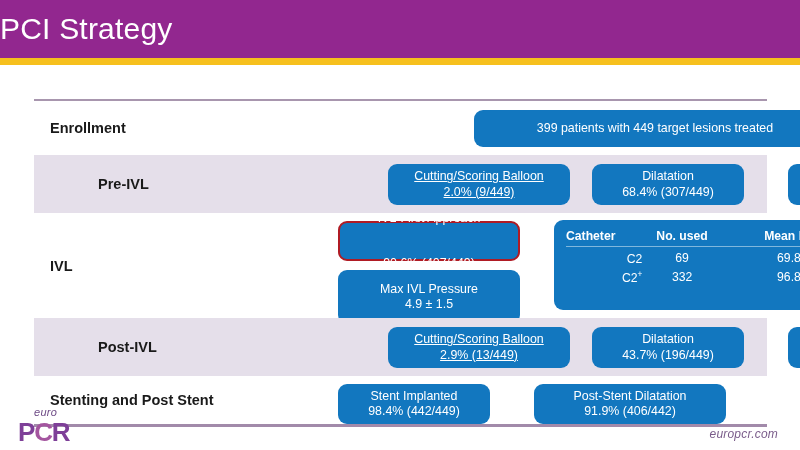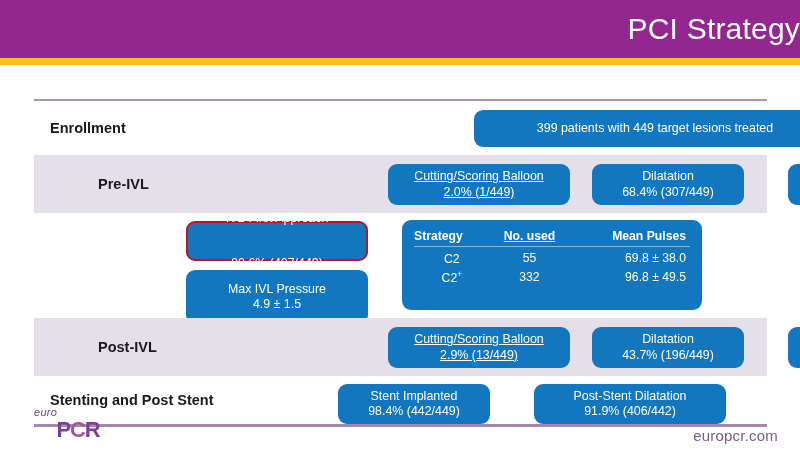--- a/index.html
+++ b/index.html
@@ -17,21 +17,21 @@
 
   
   .title-banner {
     position: absolute;
     left: 0; top: 0;
     width: 800px;
     height: 58px;
     background: #92278F;
     display: flex;
     align-items: center;
-    justify-content: flex-end;
+    justify-content: flex-start;
   }
   .title-text {
     color: #ffffff;
     font-size: 30px;
     font-weight: 400;
     letter-spacing: 0.2px;
     line-height: 1;
   }
   .title-rule {
     position: absolute;
@@ -148,27 +148,27 @@
     color: #ffffff;
     font-size: 12.2px;
   }
   table.cath th {
     font-weight: bold;
     padding: 0 0 3px 0;
     border-bottom: 1.3px solid #7FB7DD;
     white-space: nowrap;
   }
   table.cath th.c-name { text-align: left; }
-  table.cath th.c-num  { text-align: center; text-decoration: underline; }
+  table.cath th.c-num  { text-align: center; }
   table.cath th.c-pul  { text-align: right; padding-right: 4px; }
   table.cath td {
     padding: 3px 0 0 0;
     white-space: nowrap;
   }
-  table.cath td.c-name { text-align: center; }
+  table.cath td.c-name { text-align: right; }
   table.cath td.c-num  { text-align: center; }
   table.cath td.c-pul  { text-align: right; padding-right: 4px; }
   sup { font-size: 0.68em; vertical-align: super; }
 
   
   .row-stent { height: 48px; gap: 12px; }
   .box-s1 { position: absolute; left: 0px;   top: 8px; width: 152px; height: 40px; }
   .box-s2 { position: absolute; left: 196px; top: 8px; width: 192px; height: 40px; }
 
   
@@ -182,38 +182,38 @@
   }
   .logo-euro {
     font-size: 11px;
     font-style: italic;
     letter-spacing: 0.3px;
     color: #6E4B86;
     margin-left: 16px;
     line-height: 1;
   }
   .logo-pcr {
-    font-size: 22px;
+    font-size: 26px;
     font-weight: bold;
     letter-spacing: -1.2px;
     line-height: 1;
     margin-top: 1px;
-    text-align: center;
   }
   .logo-pcr .p { color: #7E3F98; }
   .logo-pcr .c { color: #A4559F; }
   .logo-pcr .r { color: #7E3F98; }
 
   .footer-url {
     position: absolute;
     right: 22px;
     top: 427px;
-    font-size: 15px;
+    font-size: 12px;
     color: #7A5C8A;
     letter-spacing: 0.2px;
+    font-style: italic;
   }
 </style>
 </head>
 <body>
 
 <div class="title-banner">
   <div class="title-text">PCI Strategy</div>
 </div>
 <div class="title-rule"></div>
 
@@ -228,57 +228,58 @@
         <span class="l1">399 patients with 449 target lesions treated</span>
       </div>
     </div>
   </div>
 
   <div class="row shaded row-triple">
     <div class="row-label">Pre-IVL</div>
     <div class="row-body">
       <div class="box box-t1">
         <span class="l1">Cutting/Scoring Balloon</span>
-        <span class="l2">2.0% (1/449)</span>
+        <span class="l2">2.0% (9/449)</span>
       </div>
       <div class="box box-t2">
         <span class="l1">Dilatation</span>
         <span class="l2">68.4% (307/449)</span>
       </div>
       <div class="box box-t3">
         <span class="l1">Atherectomy</span>
         <span class="l2">7.3% (33/449)</span>
       </div>
     </div>
   </div>
 
   <div class="row plain row-ivl">
+    <div class="row-label">IVL</div>
     <div class="row-body">
       <div class="box box-ivl1 outlined">
         <span class="l1">IVL-First Approach</span>
         <span class="l2">90.6% (407/449)</span>
       </div>
       <div class="box box-ivl2">
         <span class="l1">Max IVL Pressure</span>
         <span class="l2">4.9 ± 1.5</span>
       </div>
 
       <div class="box-table">
         <table class="cath">
           <thead>
             <tr>
-              <th class="c-name">Strategy</th>
+              <th class="c-name">Catheter</th>
               <th class="c-num">No. used</th>
               <th class="c-pul">Mean Pulses</th>
             </tr>
           </thead>
           <tbody>
             <tr>
               <td class="c-name"><span>C2</span><sup></sup></td>
-              <td class="c-num">55</td>
+              <td class="c-num">69</td>
               <td class="c-pul">69.8 ± 38.0</td>
             </tr>
             <tr>
               <td class="c-name"><span>C2</span><sup>+</sup></td>
               <td class="c-num">332</td>
               <td class="c-pul">96.8 ± 49.5</td>
             </tr>
           </tbody>
         </table>
       </div>

